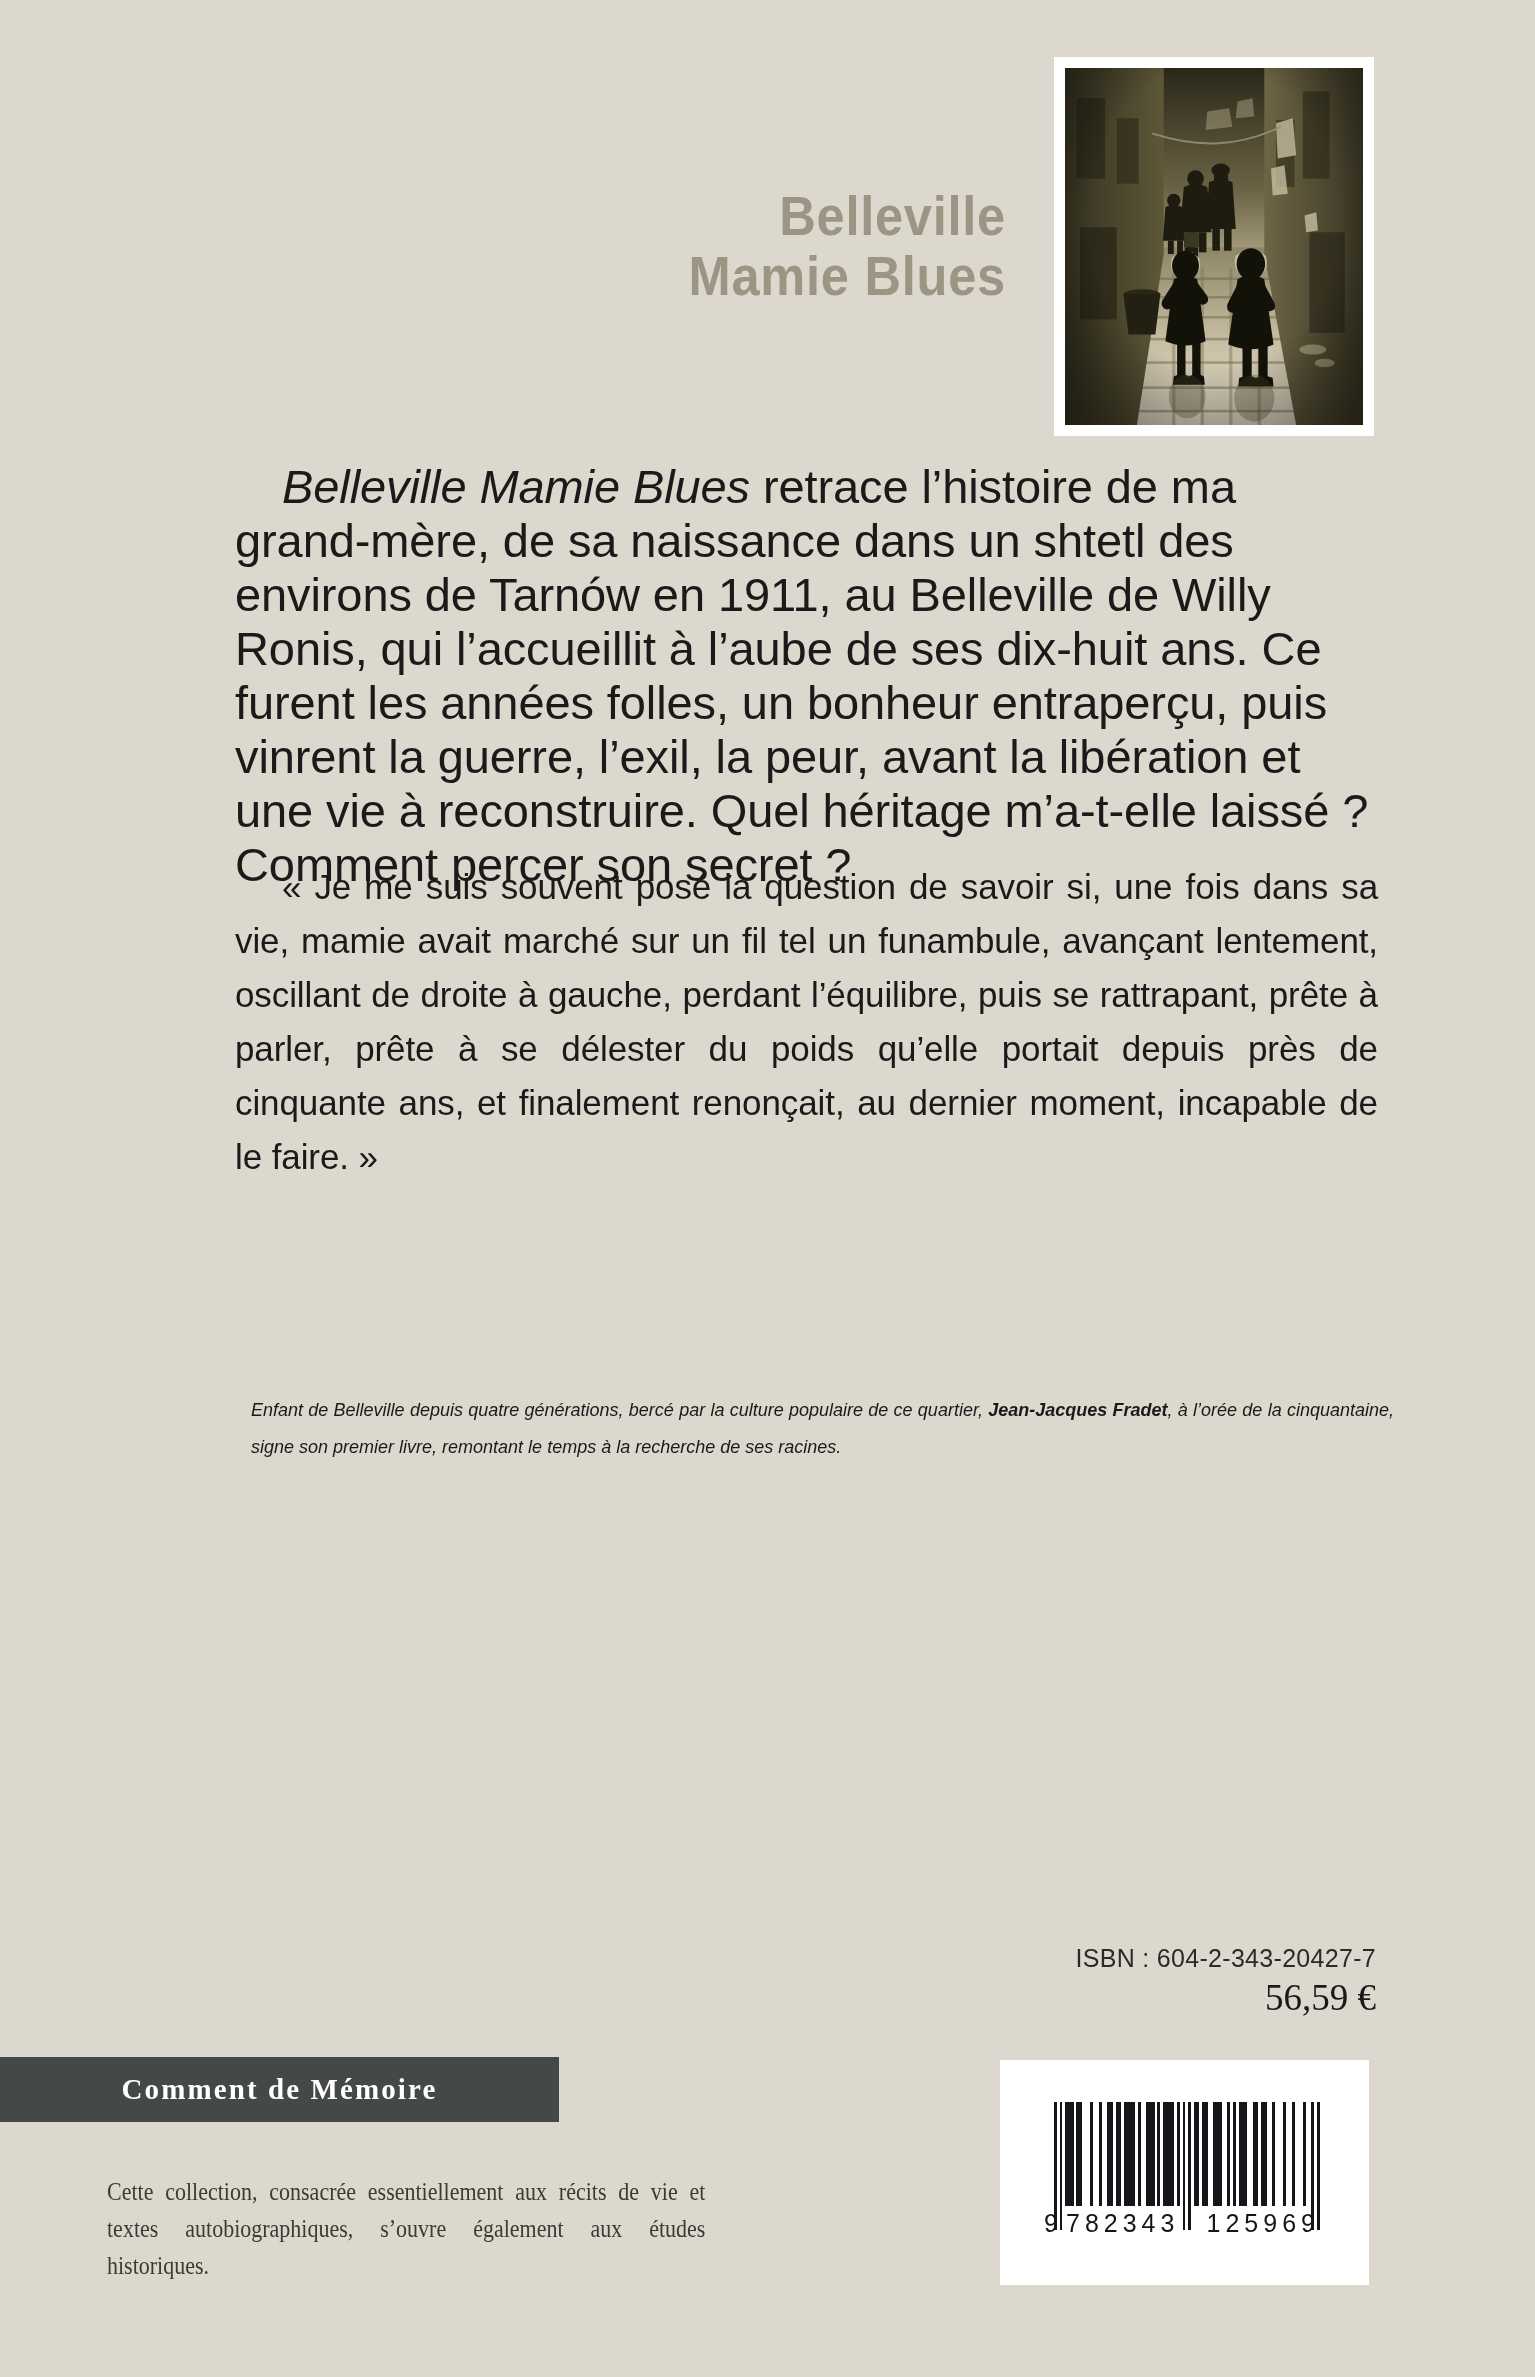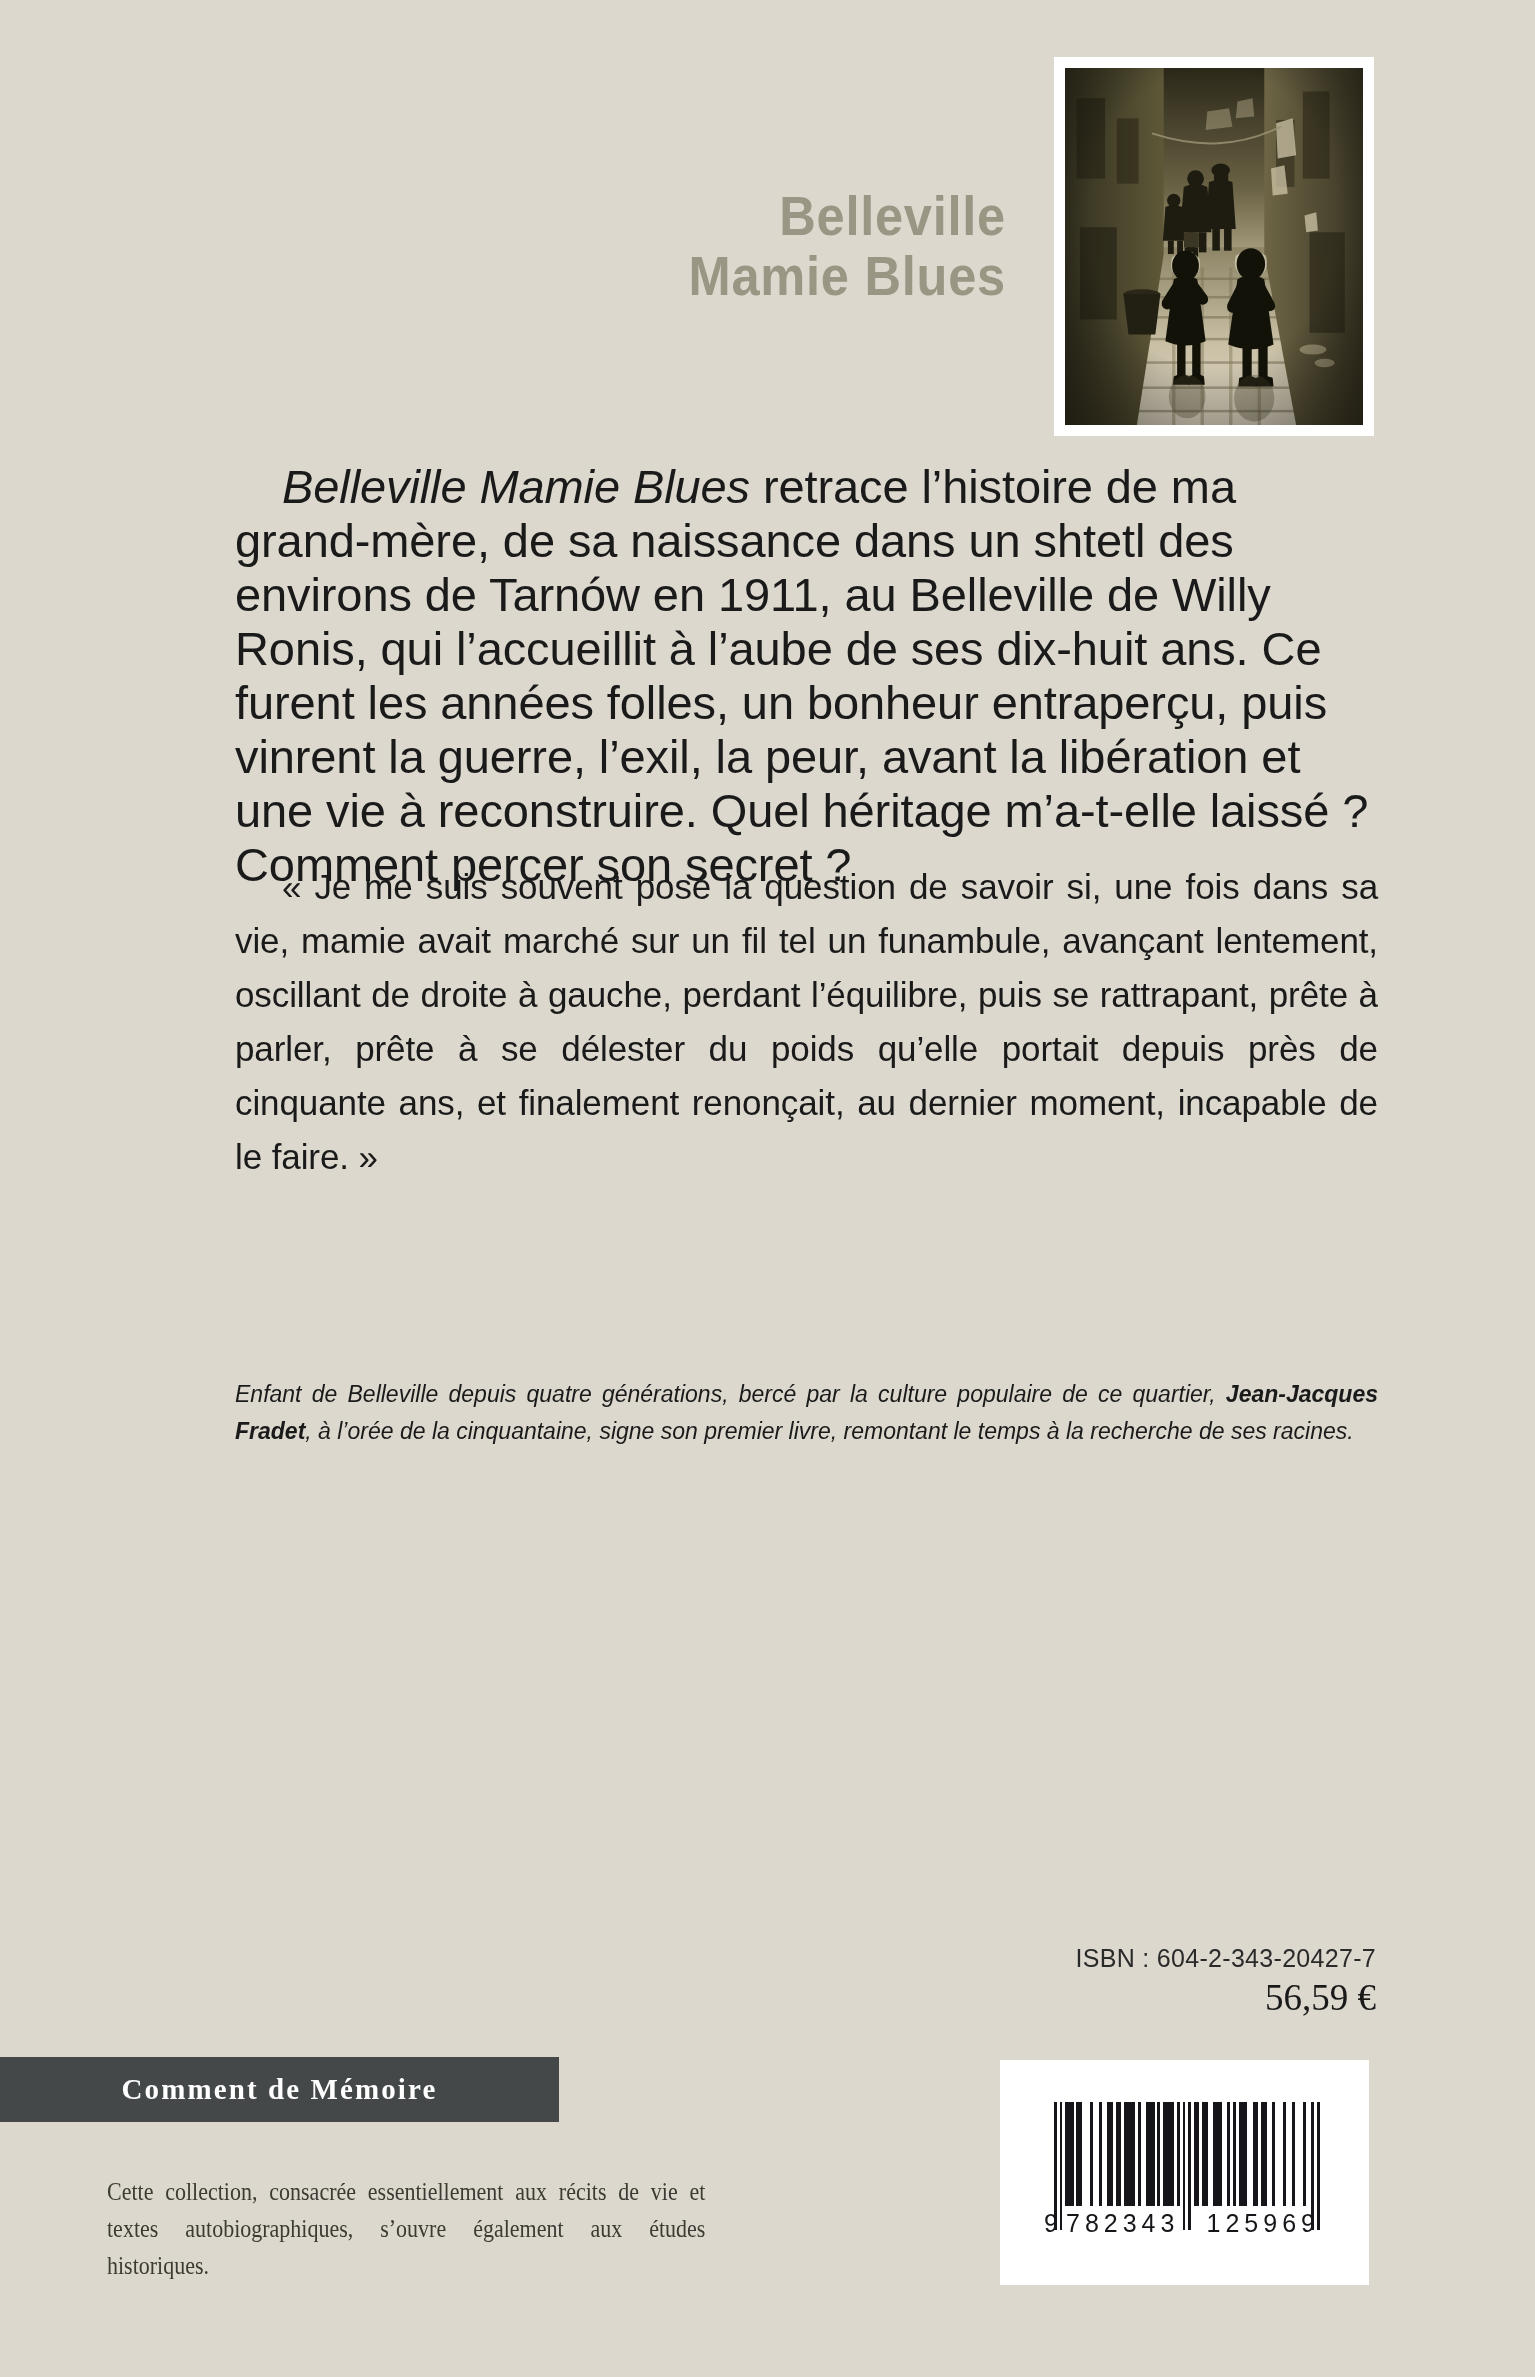--- a/index.html
+++ b/index.html
@@ -84,26 +84,26 @@
     left: 0;
     width: 1143px;
   }
 
   
   .bio {
     position: absolute;
     left: 235px;
     top: 1376px;
     width: 1143px;
-    font-size: 23px;
+    font-size: 18px;
     line-height: 37px;
     font-style: italic;
     text-align: justify;
     color: #1a1a1a;
-    margin: 0;
+    margin: 16px;
   }
   .bio b { font-weight: bold; }
 
   
   .isbn {
     position: absolute;
     left: 537px;
     top: 1944px;
     width: 839px;
     text-align: right;

